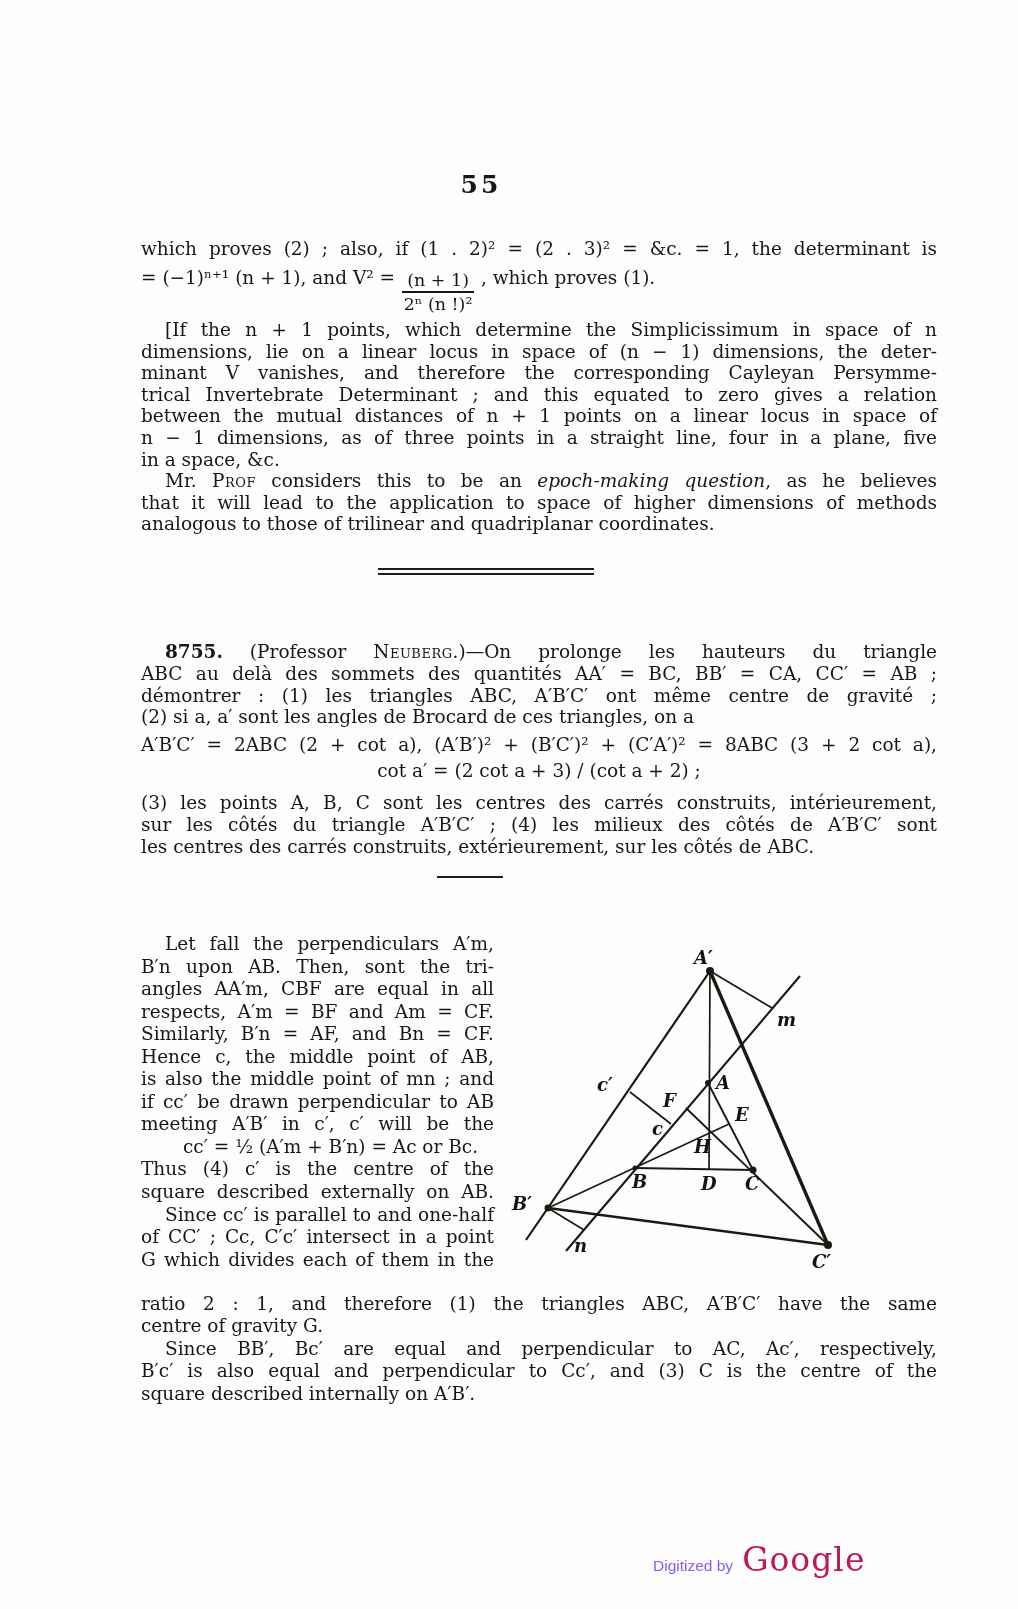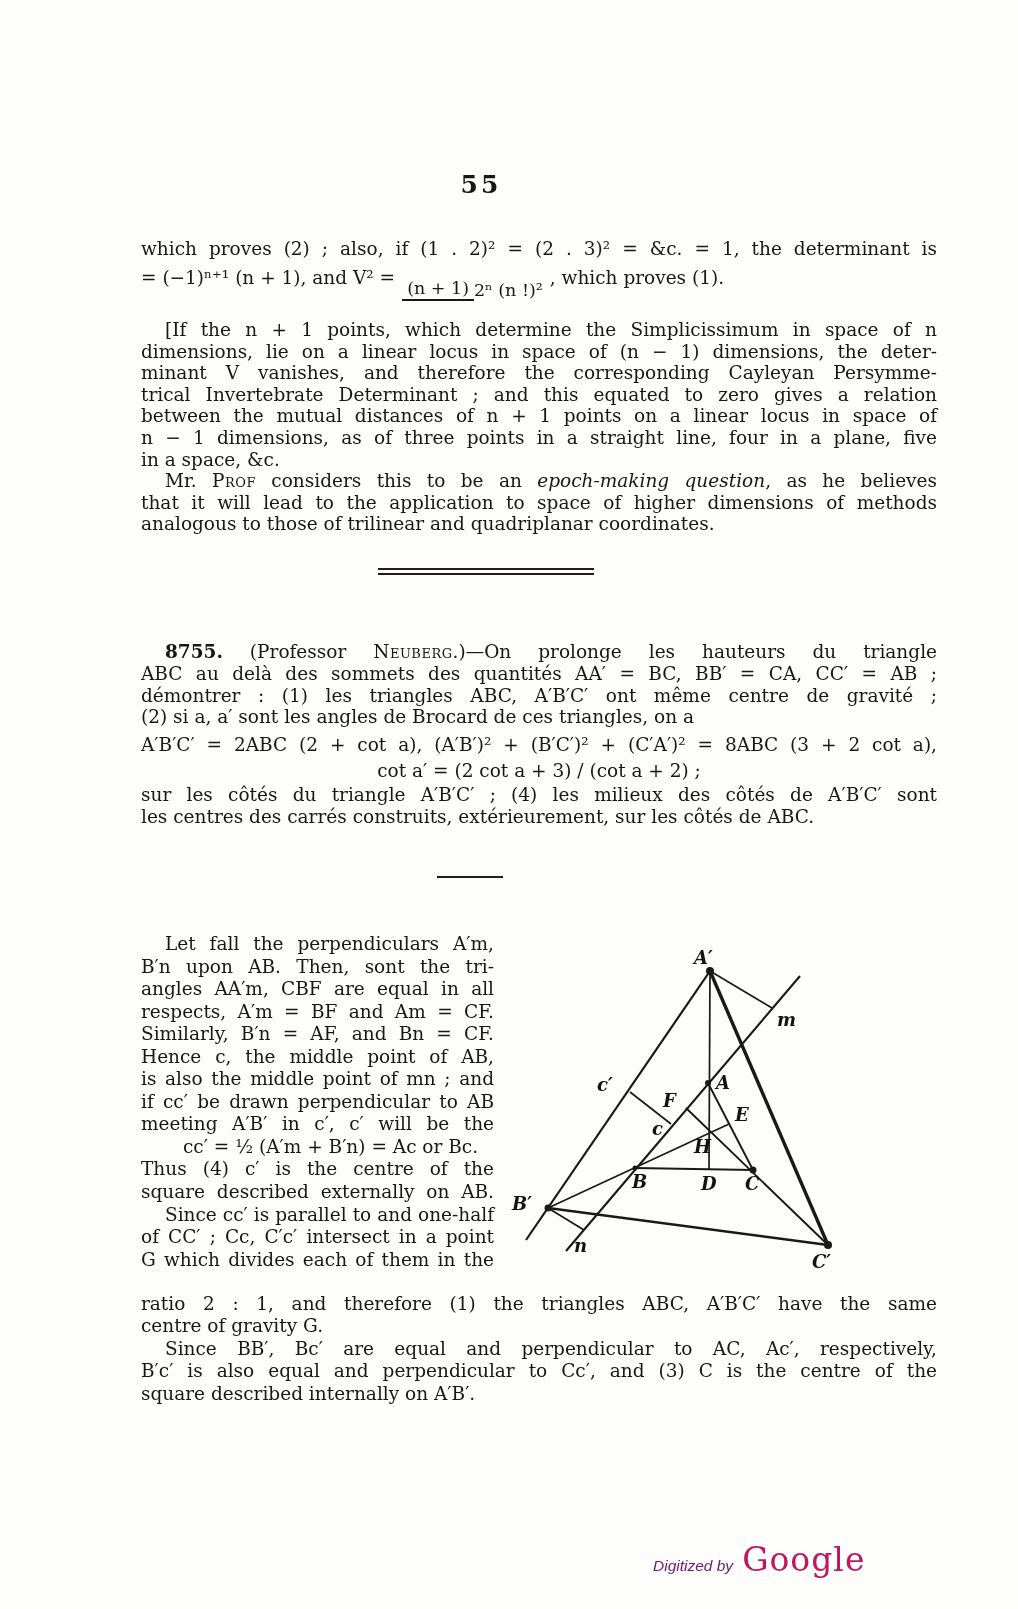--- a/index.html
+++ b/index.html
@@ -23,21 +23,21 @@
   .block{left:141px;width:796px;font-size:18.5px;}
 
   
   .ln{text-align:justify;text-align-last:justify;}
   .nj{text-align:left;text-align-last:left;}
   .ctr{text-align:center;text-align-last:center;}
   .ind{text-indent:24px;}
 
   .paraA{top:237px;line-height:24px;}
   .fracline{display:flex;align-items:flex-start;margin-top:5px;height:44px;text-align:left;}
-  .frac{display:inline-flex;align-items:center;margin:12px 7px;font-size:17.5px;line-height:20px;}
+  .frac{display:inline-flex;flex-direction:column;align-items:center;margin:4px 7px;font-size:17.5px;line-height:20px;}
   .frac .num{border-bottom:2px solid #191715;padding:0 5px 1px;}
   .frac .den{padding-top:1px;}
 
   .paraB{top:319px;line-height:21.6px;}
 
   .divider-dbl{
     top:568px;left:378px;width:216px;height:3px;
     border-top:2.4px solid #201d1b;border-bottom:2.4px solid #201d1b;
   }
   .divider-sm{
@@ -65,21 +65,21 @@
   .figure text{
     font-family:"DejaVu Serif", serif;
     font-style:italic;font-weight:bold;font-size:18px;fill:#151311;
   }
   .figure line{stroke:#1b1916;}
   .figure circle{fill:#1b1916;}
 
   .watermark{
     top:1540px;left:653px;display:flex;align-items:baseline;gap:9px;
   }
-  .wm-pre{font-family:"Liberation Sans", sans-serif;font-size:15.5px;color:#701a75;font-style:italic;}
+  .wm-pre{font-family:"Liberation Sans", sans-serif;font-size:15.5px;color:#8b5cf6;}
   .wm-logo{font-family:"DejaVu Serif", serif;font-size:33px;color:#be185d;letter-spacing:1px;}
 </style>
 </head>
 <body>
 
 <div id="page">
 
   <div class="abs pagenum">55</div>
 
   <div class="abs block paraA">
@@ -109,20 +109,21 @@
 
   <div class="abs divider-dbl"></div>
 
   <div class="abs block problem">
     <div class="ln ind"><span class="b">8755.</span><span>  (Professor </span><span class="sc">Neuberg</span><span>.)—On prolonge les hauteurs du triangle</span></div>
     <div class="ln">ABC au delà des sommets des quantités AA′ = BC,  BB′ = CA,  CC′ = AB ;</div>
     <div class="ln">démontrer :  (1) les triangles ABC, A′B′C′ ont même centre de gravité ;</div>
     <div class="nj">(2) si a, a′ sont les angles de Brocard de ces triangles, on a</div>
     <div class="ln fline">A′B′C′ = 2ABC (2 + cot a),  (A′B′)² + (B′C′)² + (C′A′)² = 8ABC (3 + 2 cot a),</div>
     <div class="ctr fline2">cot a′ = (2 cot a + 3) / (cot a + 2) ;</div>
+    <div class="ln after-f">(3) les points A, B, C sont les centres des carrés construits, intérieurement,</div>
     <div class="ln">sur les côtés du triangle A′B′C′ ;  (4) les milieux des côtés de A′B′C′ sont</div>
     <div class="nj">les centres des carrés construits, extérieurement, sur les côtés de ABC.</div>
   </div>
 
   <div class="abs divider-sm"></div>
 
 
   <div class="abs block col">
     <div class="ln ind">Let fall the perpendiculars A′m,</div>
     <div class="ln">B′n upon AB.  Then, sont the tri-</div>

